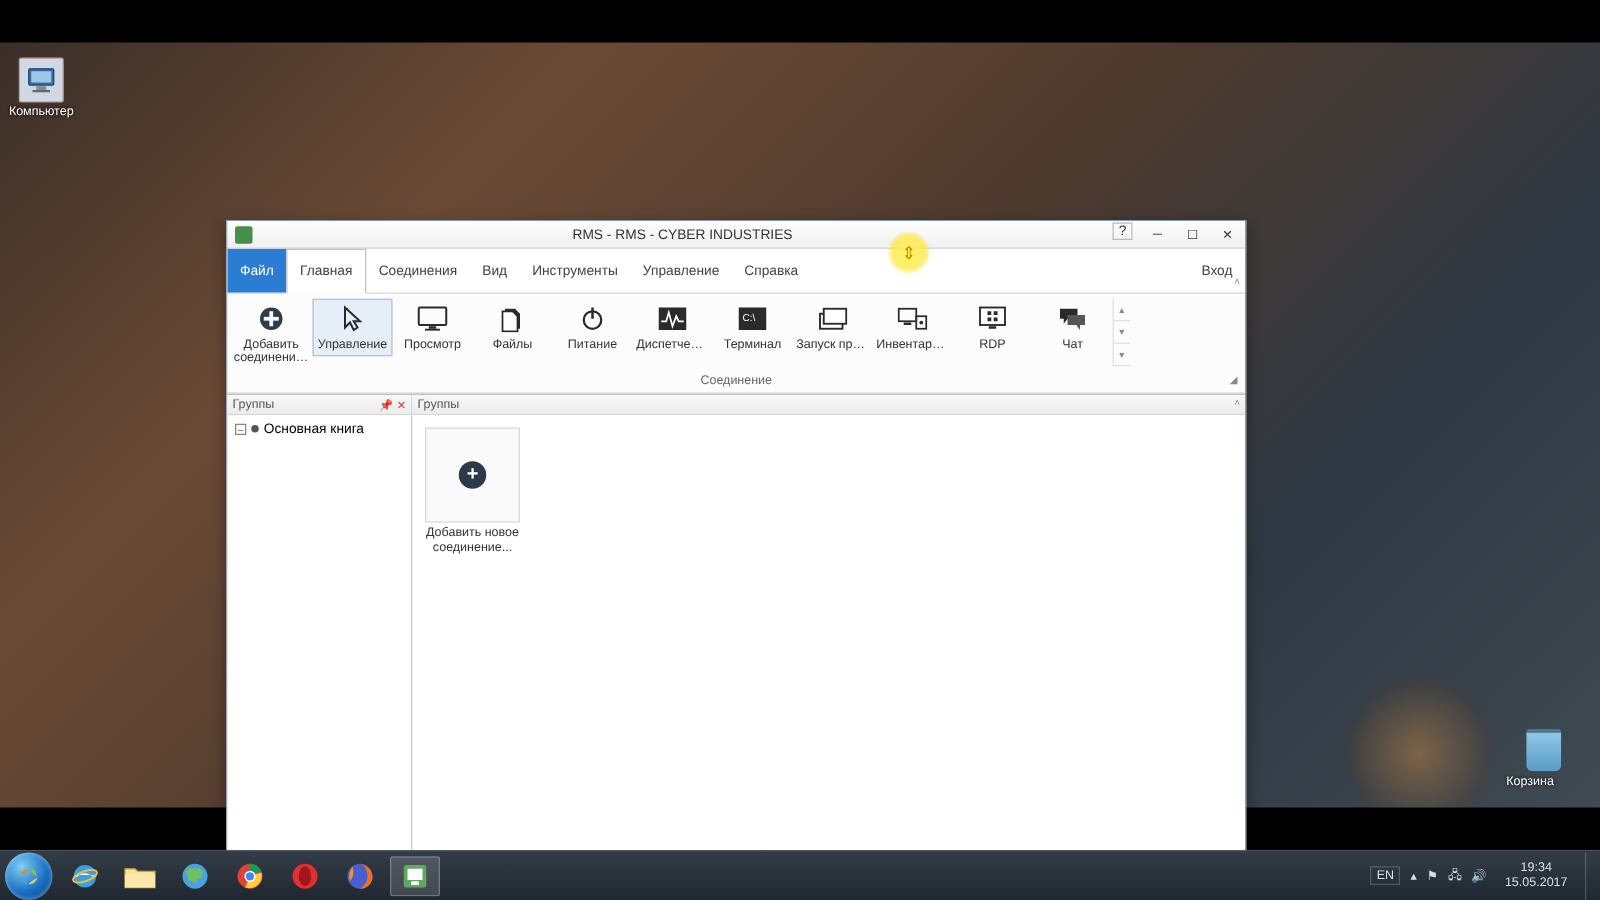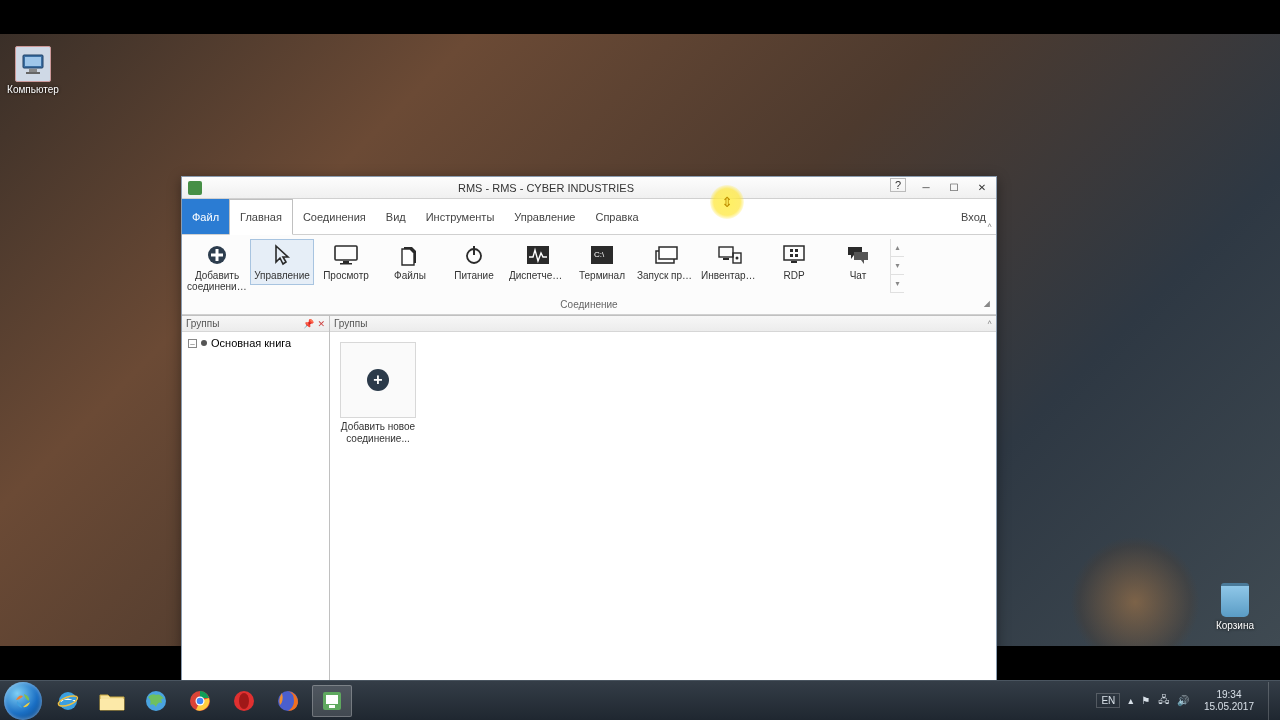--- a/index.html
+++ b/index.html
@@ -2,21 +2,21 @@
 <html><head>
 <meta charset="utf-8">
 <style>
 * { box-sizing: border-box; margin: 0; padding: 0; font-family: 'Segoe UI', Tahoma, sans-serif; }
 body { width: 1280px; height: 720px; background: #000; overflow: hidden; position: relative; }
 .desktop { position: absolute; top: 34px; left: 0; width: 1280px; height: 612px; background: linear-gradient(135deg, #3a2f28 0%, #6b4a35 25%, #4d3a2e 50%, #2e3843 75%, #3f4a52 100%); }
 .desktop-icon { position: absolute; width: 60px; text-align: center; color: #fff; font-size: 10px; cursor: pointer; }
 .desktop-icon .glyph { width: 36px; height: 36px; margin: 0 auto 2px; background: #f4e9c9; border: 1px solid #c99; border-radius: 2px; display: flex; align-items: center; justify-content: center; }
 .desktop-icon.pc .glyph { background: #cfd9e6; }
 .desktop-icon .lbl { text-shadow: 0 0 3px #000; line-height: 1.2; }
-.recycle { position: absolute; right: 15px; bottom: 15px; width: 60px; text-align: center; color: #fff; font-size: 10px; margin-top: 24px; }
+.recycle { position: absolute; right: 15px; bottom: 15px; width: 60px; text-align: left; color: #fff; font-size: 10px; margin-top: 24px; }
 .recycle .bin { width: 28px; height: 34px; margin: 0 auto 3px; background: linear-gradient(#8fc7e8,#5a9cc5); border-radius: 3px 3px 5px 5px; border-top: 3px solid #4a7a99; }
 .window { position: absolute; left: 181px; top: 142px; width: 816px; height: 505px; background: #fff; border: 1px solid #8a9cb0; box-shadow: 0 3px 12px rgba(0,0,0,.4); display: flex; flex-direction: column; }
 .titlebar { height: 22px; background: linear-gradient(#fdfdfd,#f0f0f0); display: flex; align-items: center; position: relative; border-bottom: 1px solid #d0d0d0; }
 .app-icon-t { width: 14px; height: 14px; margin-left: 6px; background: #468f46; border-radius: 2px; }
 .title-text { flex: 1; text-align: center; font-size: 11px; color: #333; }
 .win-btns { display: flex; }
 .win-btn { width: 28px; height: 20px; display: flex; align-items: center; justify-content: center; font-size: 10px; color: #333; cursor: pointer; }
 .menubar { height: 36px; display: flex; align-items: stretch; background: #fff; border-bottom: 1px solid #d0d0d0; font-size: 11px; }
 .menu-item { padding: 0 10px; display: flex; align-items: center; color: #444; cursor: pointer; }
 .menu-item.file { background: #2b7cd3; color: #fff; }

